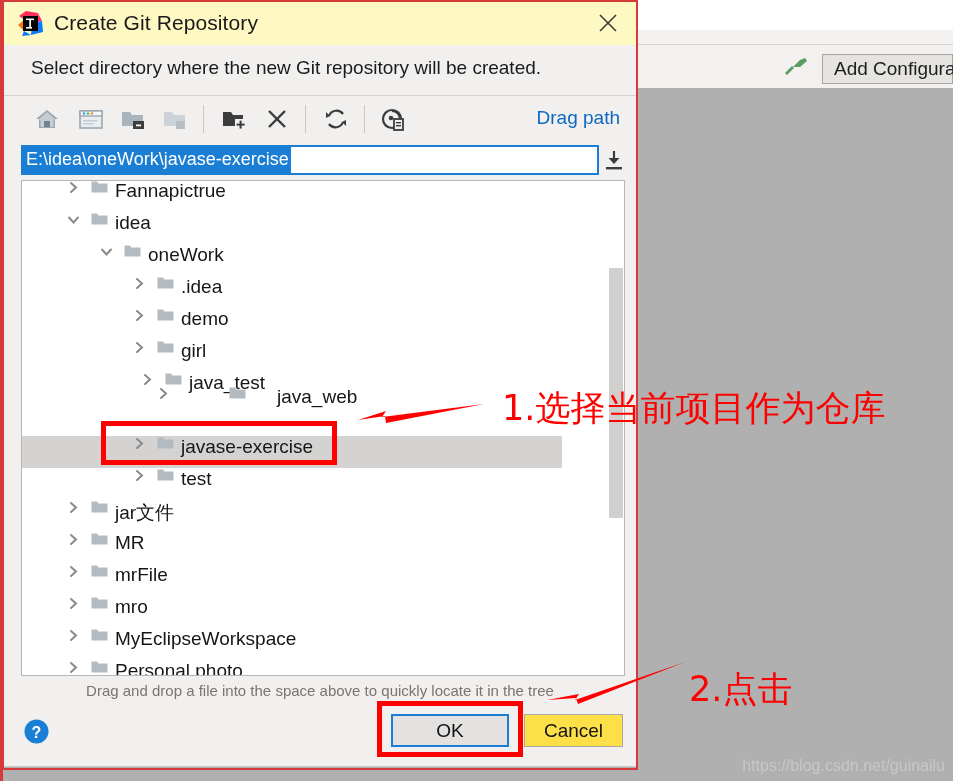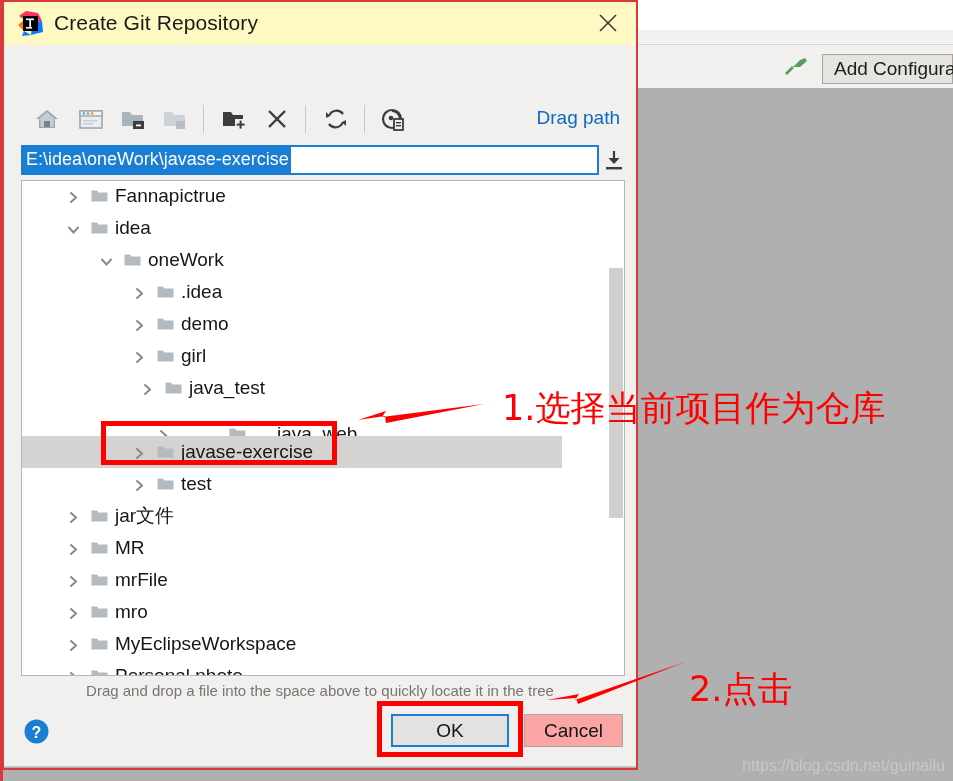--- a/index.html
+++ b/index.html
@@ -73,39 +73,39 @@
   }
   .path-download { position:absolute; left:599px; top:7px; width:22px; height:24px; }
 
   
   .tree-box {
     position:absolute; left:17px; top:179px; width:604px; height:496px;
     background:#ffffff; border:1px solid #b8b5b2; box-sizing:border-box; overflow:hidden;
   }
   .tree-row {
     position:absolute; left:0; width:540px; height:32px;
-    display:flex; align-items:center; white-space:nowrap;
+    display:flex; white-space:nowrap;
   }
   .tree-row.selected { background:#d4d3d1; }
   .twisty { width:13px; height:13px; flex:0 0 auto; }
   .folder-ico { width:17px; height:14px; flex:0 0 auto; margin-right:7px; }
   .tree-label { font-size:19px; color:#161616; }
   .tree-scrollbar { position:absolute; right:1px; top:1px; width:14px; height:494px; background:#ffffff; }
   .tree-thumb { position:absolute; left:0; width:14px; background:#d0cfcd; }
 
   
   .hint-text {
     position:absolute; left:0; top:681px; width:632px; text-align:center;
     font-size:15px; color:#787573; white-space:nowrap;
   }
   .btn-row { position:absolute; left:0; top:707px; width:632px; height:48px; }
   .help-btn { position:absolute; left:19px; top:10px; width:27px; height:27px; }
   .btn {
     position:absolute; top:6px; height:33px;
-    background:#fca5a5; border:1px solid #a9a6a3; box-sizing:border-box;
+    background:#fde047; border:1px solid #a9a6a3; box-sizing:border-box;
     display:flex; align-items:center; justify-content:center;
     font-size:19px; color:#141414; cursor:default;
   }
   .btn.ok { left:387px; width:118px; border:2px solid #1a7fd4; background:#e4e2e0; }
   .btn.cancel { left:520px; width:99px; }
 
   
   .red-box { position:absolute; border:5px solid #ff0000; box-sizing:border-box; }
   .anno-text {
     position:absolute; color:#ff0000; white-space:nowrap;
@@ -164,20 +164,23 @@
       </span>
       <span class="title-text">Create Git Repository</span>
       <span class="close-btn">
         <svg width="20" height="20" viewBox="0 0 20 20">
           <line x1="2" y1="2" x2="18" y2="18" stroke="#3a3a3a" stroke-width="1.6"></line>
           <line x1="18" y1="2" x2="2" y2="18" stroke="#3a3a3a" stroke-width="1.6"></line>
         </svg>
       </span>
     </div>
 
+    <div class="subtitle-bar">
+      <span class="subtitle-text">Select directory where the new Git repository will be created.</span>
+    </div>
 
     <div class="dlg-toolbar">
 
       <span class="tb-icon" style="left:30px">
         <svg width="26" height="26" viewBox="0 0 26 26">
           <path d="M13 4 L24 13 L21 13 L21 22 L5 22 L5 13 L2 13 Z" fill="#9aa7b0"></path>
           <path d="M13 6 L21.5 13.5 L19.5 13.5 L19.5 21 L6.5 21 L6.5 13.5 L4.5 13.5 Z" fill="#c6ced4"></path>
           <rect x="10" y="15" width="6" height="6" fill="#6f8491"></rect>
         </svg>
       </span>
@@ -339,21 +342,21 @@
             <span style="display: inline-block; flex: 0 0 auto; width: 111px;"></span>
             <span class="twisty"><svg width="13" height="13" viewBox="0 0 13 13">
                 <path d="M4 2 L9 6.5 L4 11" stroke="#8a8a8a" stroke-width="2" fill="none" stroke-linecap="round"></path>
               </svg></span>
             <span style="display: inline-block; width: 11px; flex: 0 0 auto;"></span>
             <span class="folder-ico"><svg width="17" height="14" viewBox="0 0 17 14">
                 <path d="M0.5 1.5 L6 1.5 L7.4 3.5 L16.5 3.5 L16.5 12.5 L0.5 12.5 Z" fill="#b3bbc1"></path>
               </svg></span>
             <span class="tree-label">java_test</span>
           </div>
-          <div class="tree-row" style="top: 237px; gap: 24px;">
+          <div class="tree-row" style="top: 205px; gap: 24px;">
             <span style="display: inline-block; flex: 0 0 auto; width: 111px;"></span>
             <span class="twisty"><svg width="13" height="13" viewBox="0 0 13 13">
                 <path d="M4 2 L9 6.5 L4 11" stroke="#8a8a8a" stroke-width="2" fill="none" stroke-linecap="round"></path>
               </svg></span>
             <span style="display: inline-block; width: 11px; flex: 0 0 auto;"></span>
             <span class="folder-ico"><svg width="17" height="14" viewBox="0 0 17 14">
                 <path d="M0.5 1.5 L6 1.5 L7.4 3.5 L16.5 3.5 L16.5 12.5 L0.5 12.5 Z" fill="#b3bbc1"></path>
               </svg></span>
             <span class="tree-label">java_web</span>
           </div>

